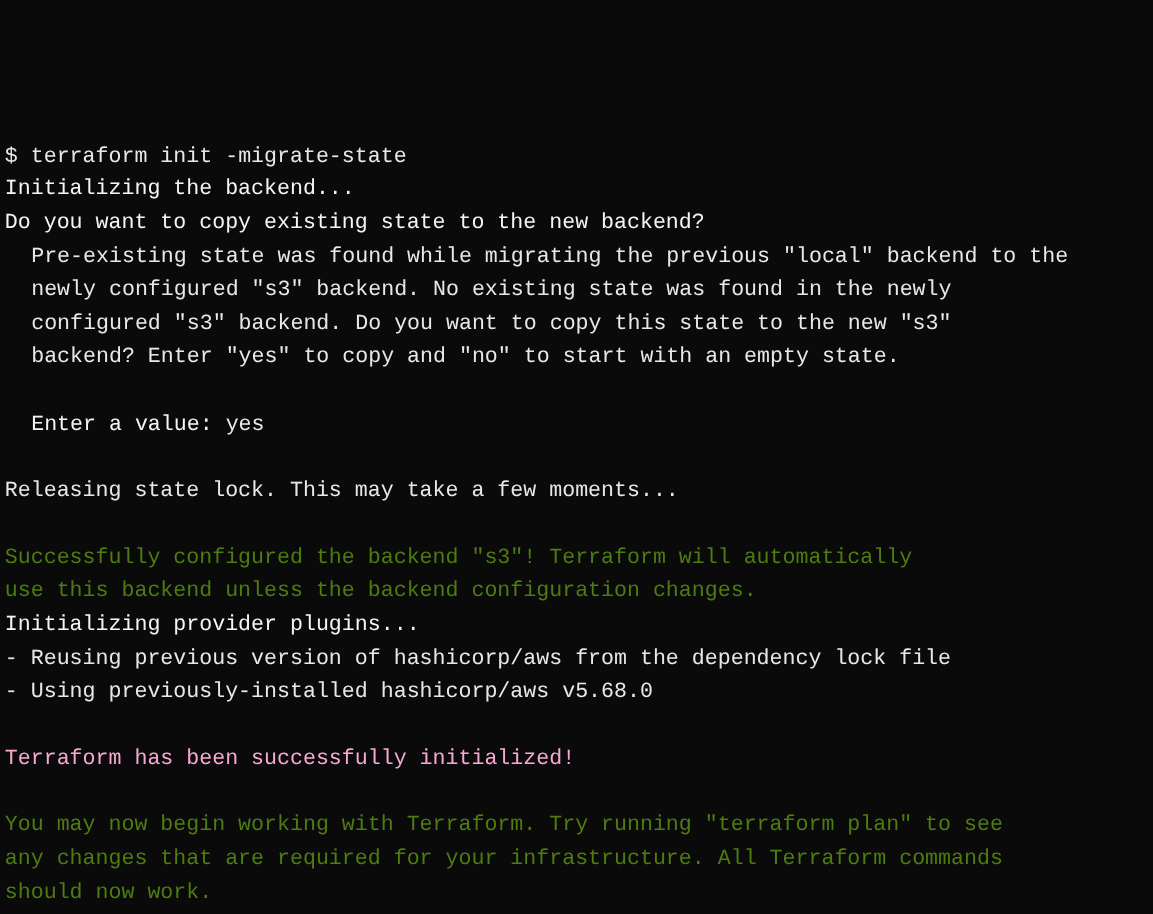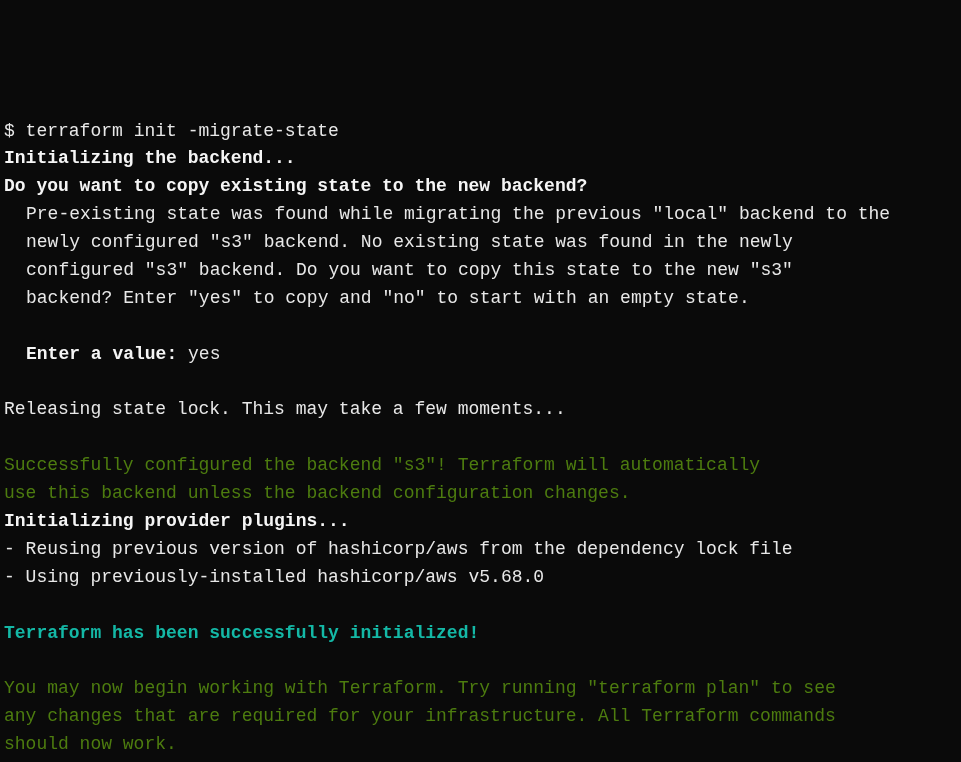--- a/index.html
+++ b/index.html
@@ -16,33 +16,33 @@
       padding: 6px 4px;
       width: 961px;
       height: 762px;
       overflow: hidden;
       white-space: pre-wrap;
     }
     .prompt {
       color: #e8e8e8;
     }
     .bold {
-      font-weight: bold;
+      font-weight: normal;
       color: #f5f5f5;
     }
     .indent {
       padding-left: 22px;
       display: block;
     }
     .green {
       color: #4d7c0f;
     }
     .green-bold {
-      color: #14b8a6;
-      font-weight: bold;
+      color: #f9a8d4;
+      font-weight: normal;
     }
     .line {
       display: block;
     }
   </style>
 </head>
 <body>
 
 
 

